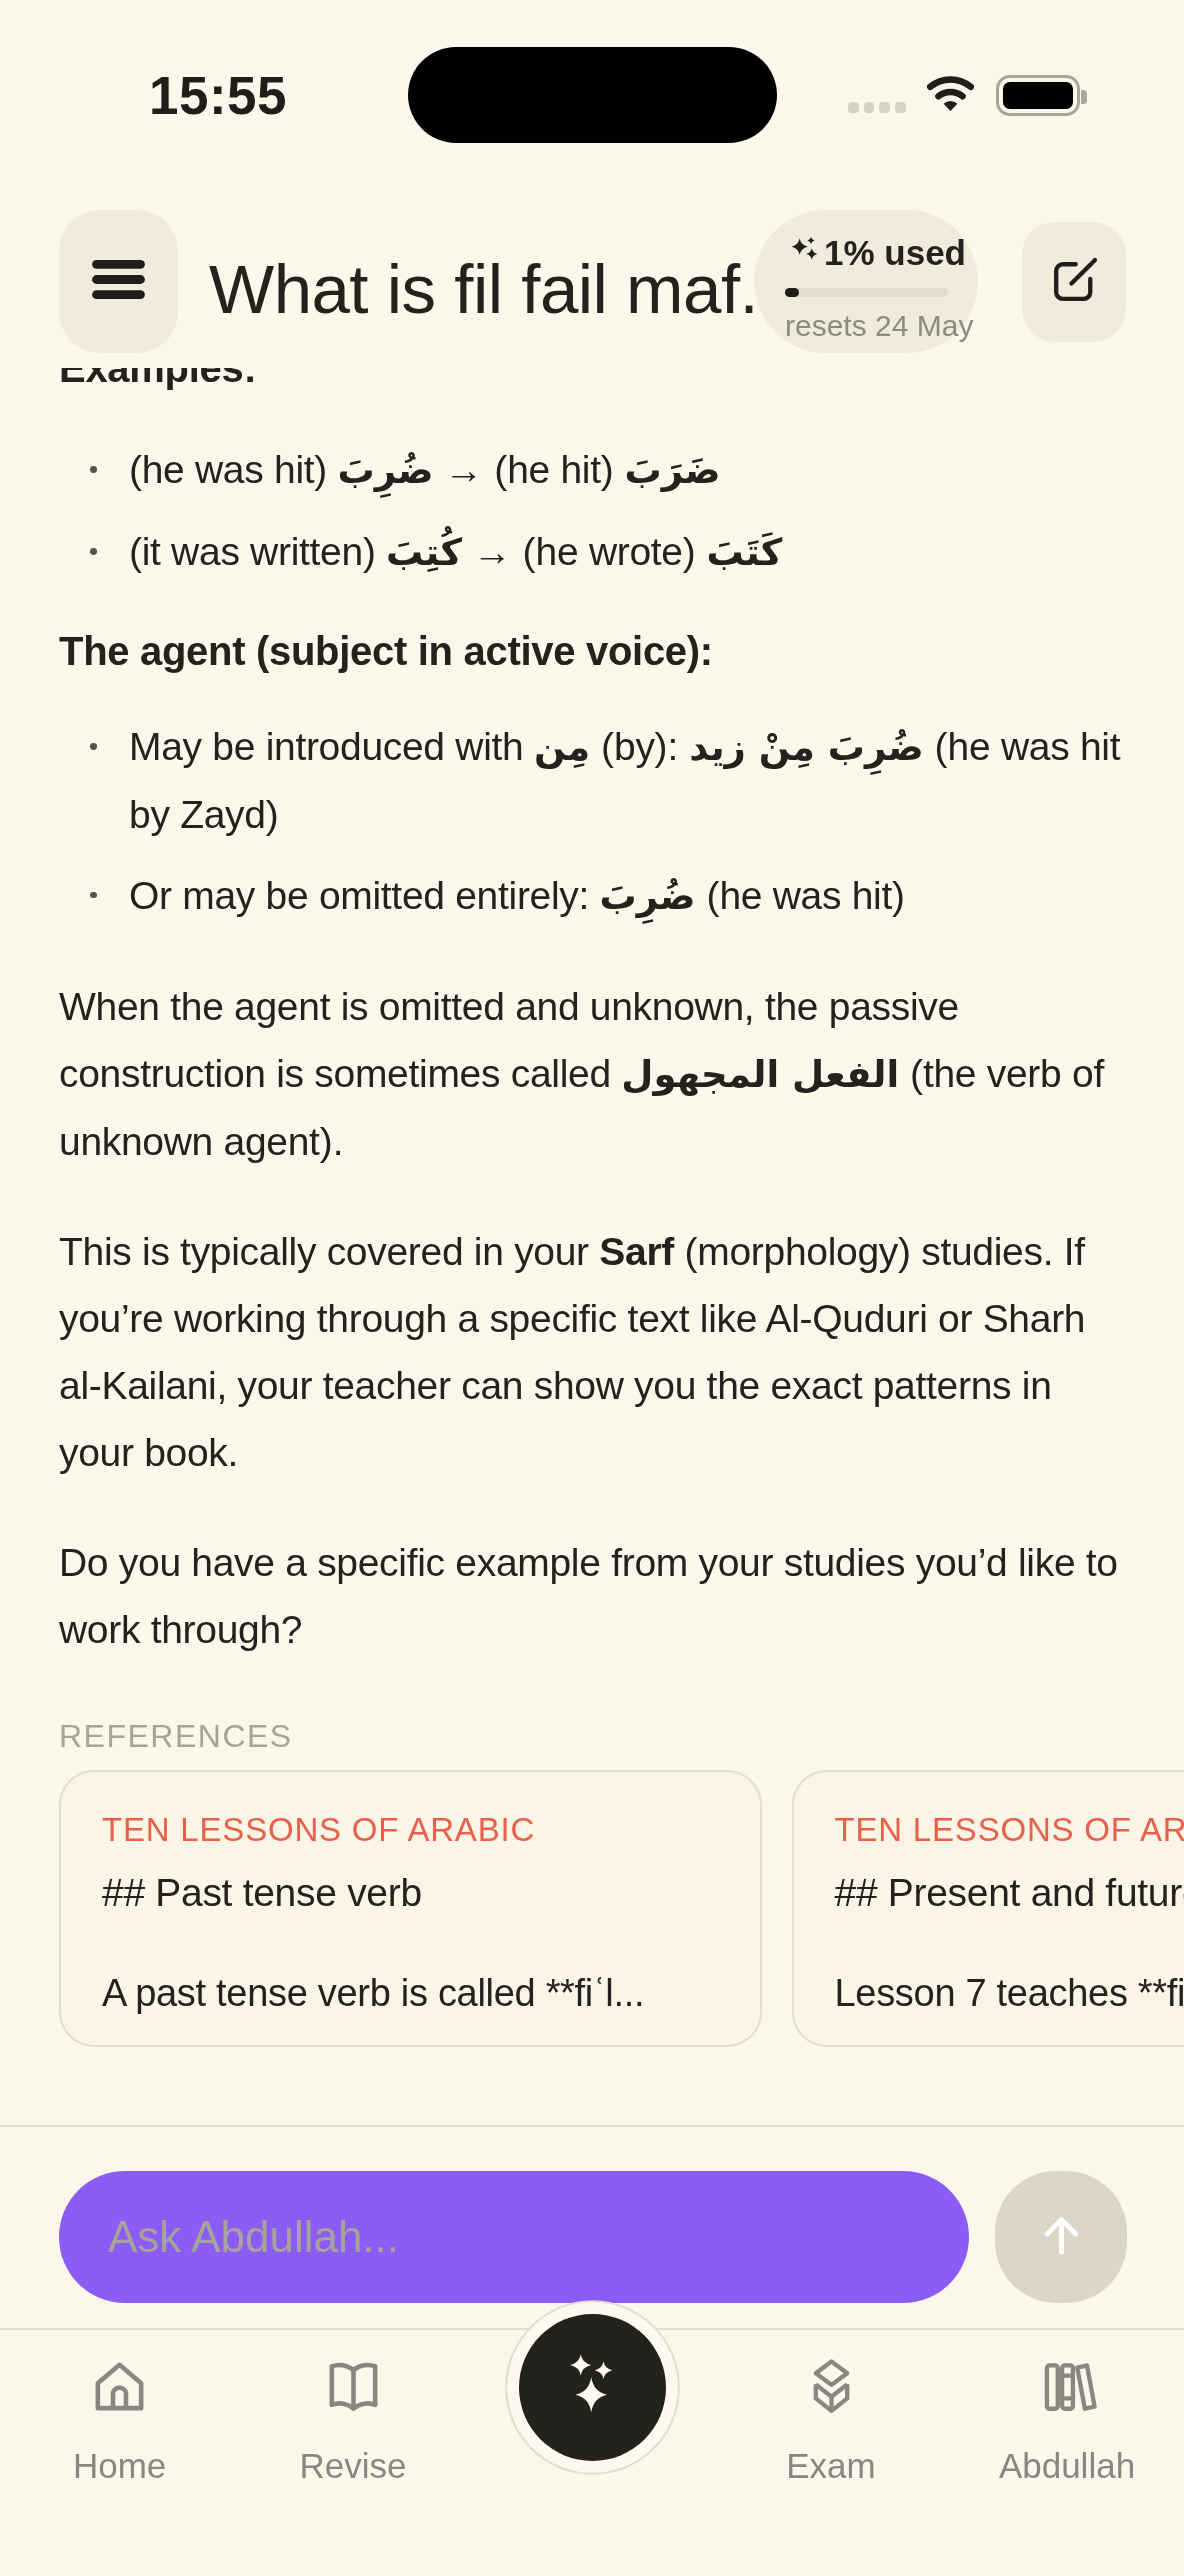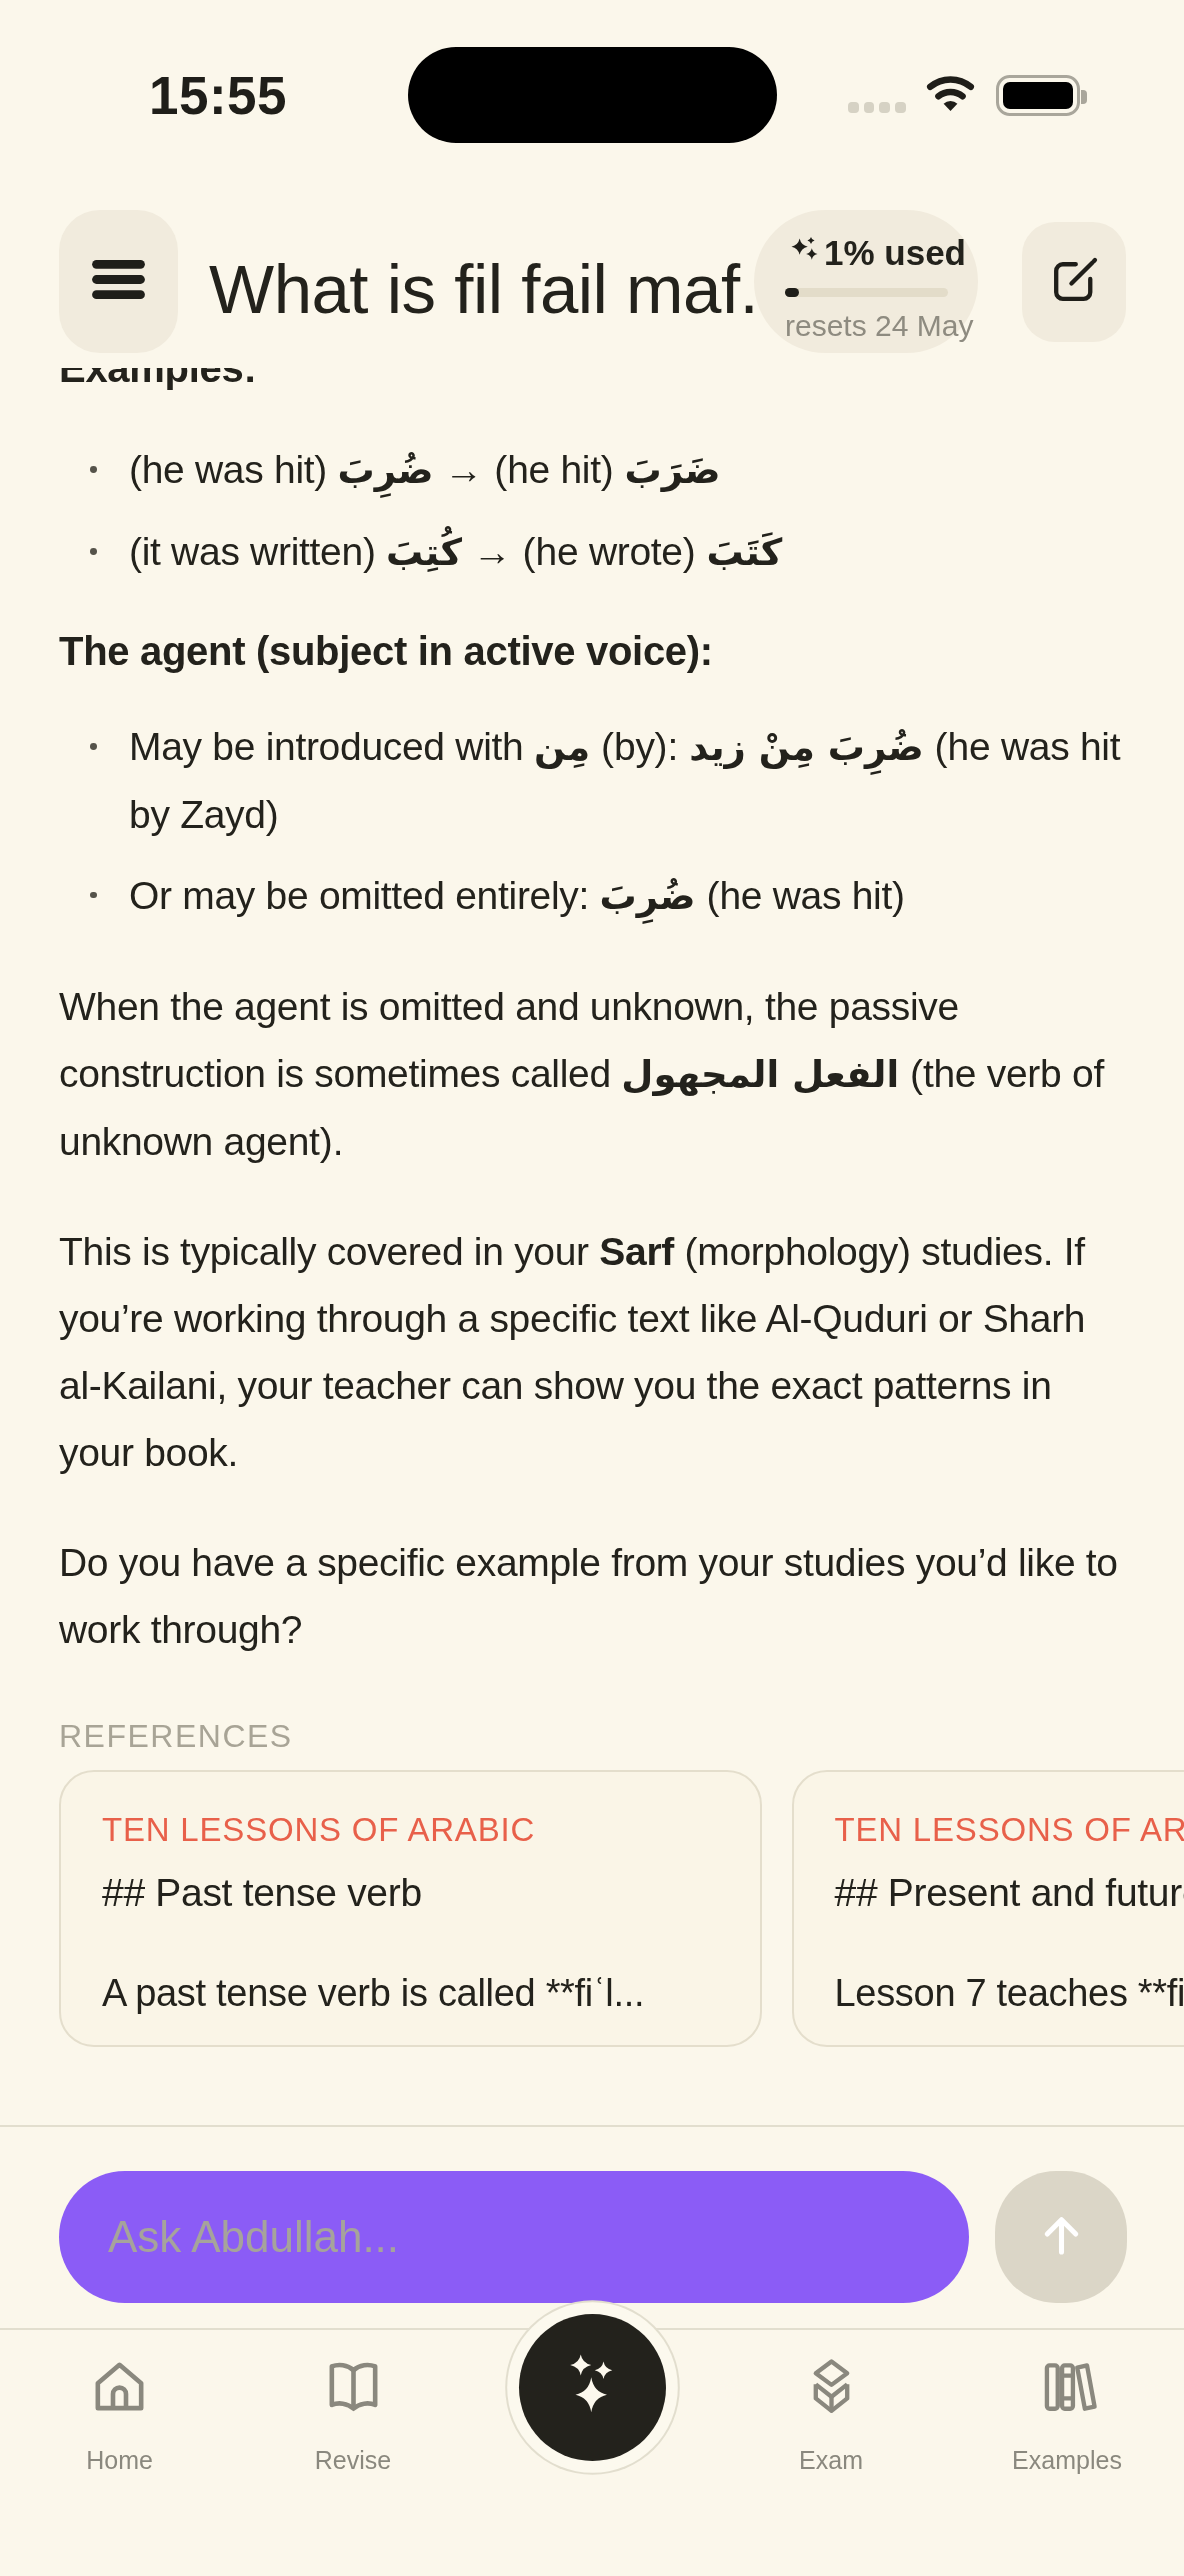--- a/index.html
+++ b/index.html
@@ -56,21 +56,21 @@
   .divider{position:absolute;left:0;right:0;height:2px;background:#E2DECE;}
   .div1{top:2125px;}
   .div2{top:2328px;}
   .ask-input{position:absolute;left:59px;top:2171px;width:910px;height:132px;border:none;outline:none;background:#8b5cf6;border-radius:66px;box-sizing:border-box;padding:0 49px;font-family:"Liberation Sans",sans-serif;font-size:44px;color:#23221C;}
   .ask-input::placeholder{color:#A6A39B;}
   .send-btn{position:absolute;left:995px;top:2171px;width:132px;height:132px;border-radius:61px;background:#DBD6C7;display:flex;align-items:center;justify-content:center;}
 
   
   .nav{position:absolute;left:0;right:0;top:2330px;height:246px;z-index:10;}
   .nav-item{position:absolute;top:23.6px;display:flex;flex-direction:column;align-items:center;width:196px;}
-  .nav-item .lbl{margin-top:23.6px;font-size:25px;color:#8A887E;}
+  .nav-item .lbl{margin-top:23.6px;font-size:35px;color:#8A887E;}
   .ni-home{left:21.6px;}
   .ni-revise{left:255px;}
   .ni-exam{left:733px;}
   .ni-res{left:969px;}
   .fab{position:absolute;left:519px;top:2314px;width:147px;height:147px;border-radius:50%;background:#23221C;display:flex;align-items:center;justify-content:center;z-index:15;box-shadow:0 0 0 11.8px #FCF9EE,0 0 0 13.8px #E2DECE;}
 </style>
 </head>
 <body>
 
 <div class="phone">
@@ -226,21 +226,21 @@
 
     <div class="nav-item ni-res">
       <span>
         <svg width="65" height="65" viewBox="0 0 24 24">
           <rect x="4.4" y="4.2" width="4" height="16" rx="1" fill="none" stroke="#8A887E" stroke-width="1.6"></rect>
           <rect x="10" y="4.2" width="4" height="16" rx="1" fill="none" stroke="#8A887E" stroke-width="1.6"></rect>
           <path d="M10 8 H14 M10 16.4 H14" stroke="#8A887E" stroke-width="1.6"></path>
           <path d="M15.6 5 L19.2 4.2 L22 19.4 L18.4 20.2 Z" fill="none" stroke="#8A887E" stroke-width="1.6" stroke-linejoin="round"></path>
         </svg>
       </span>
-      <span class="lbl">Examples</span>
+      <span class="lbl">Abdullah</span>
     </div>
   </div>
 
   <div class="fab">
     <span>
       <svg width="84" height="84" viewBox="0 0 48 48">
         <path d="M17 6 Q17.9 10.9 23 12 Q17.9 13.1 17 18 Q16.1 13.1 11 12 Q16.1 10.9 17 6 Z" fill="#FCF8ED"></path>
         <path d="M30 10 Q30.8 14.1 35 15 Q30.8 15.9 30 20 Q29.2 15.9 25 15 Q29.2 14.1 30 10 Z" fill="#FCF8ED"></path>
         <path d="M23 19 Q24.4 27.4 32 29 Q24.4 30.6 23 39 Q21.6 30.6 14 29 Q21.6 27.4 23 19 Z" fill="#FCF8ED"></path>
       </svg>

